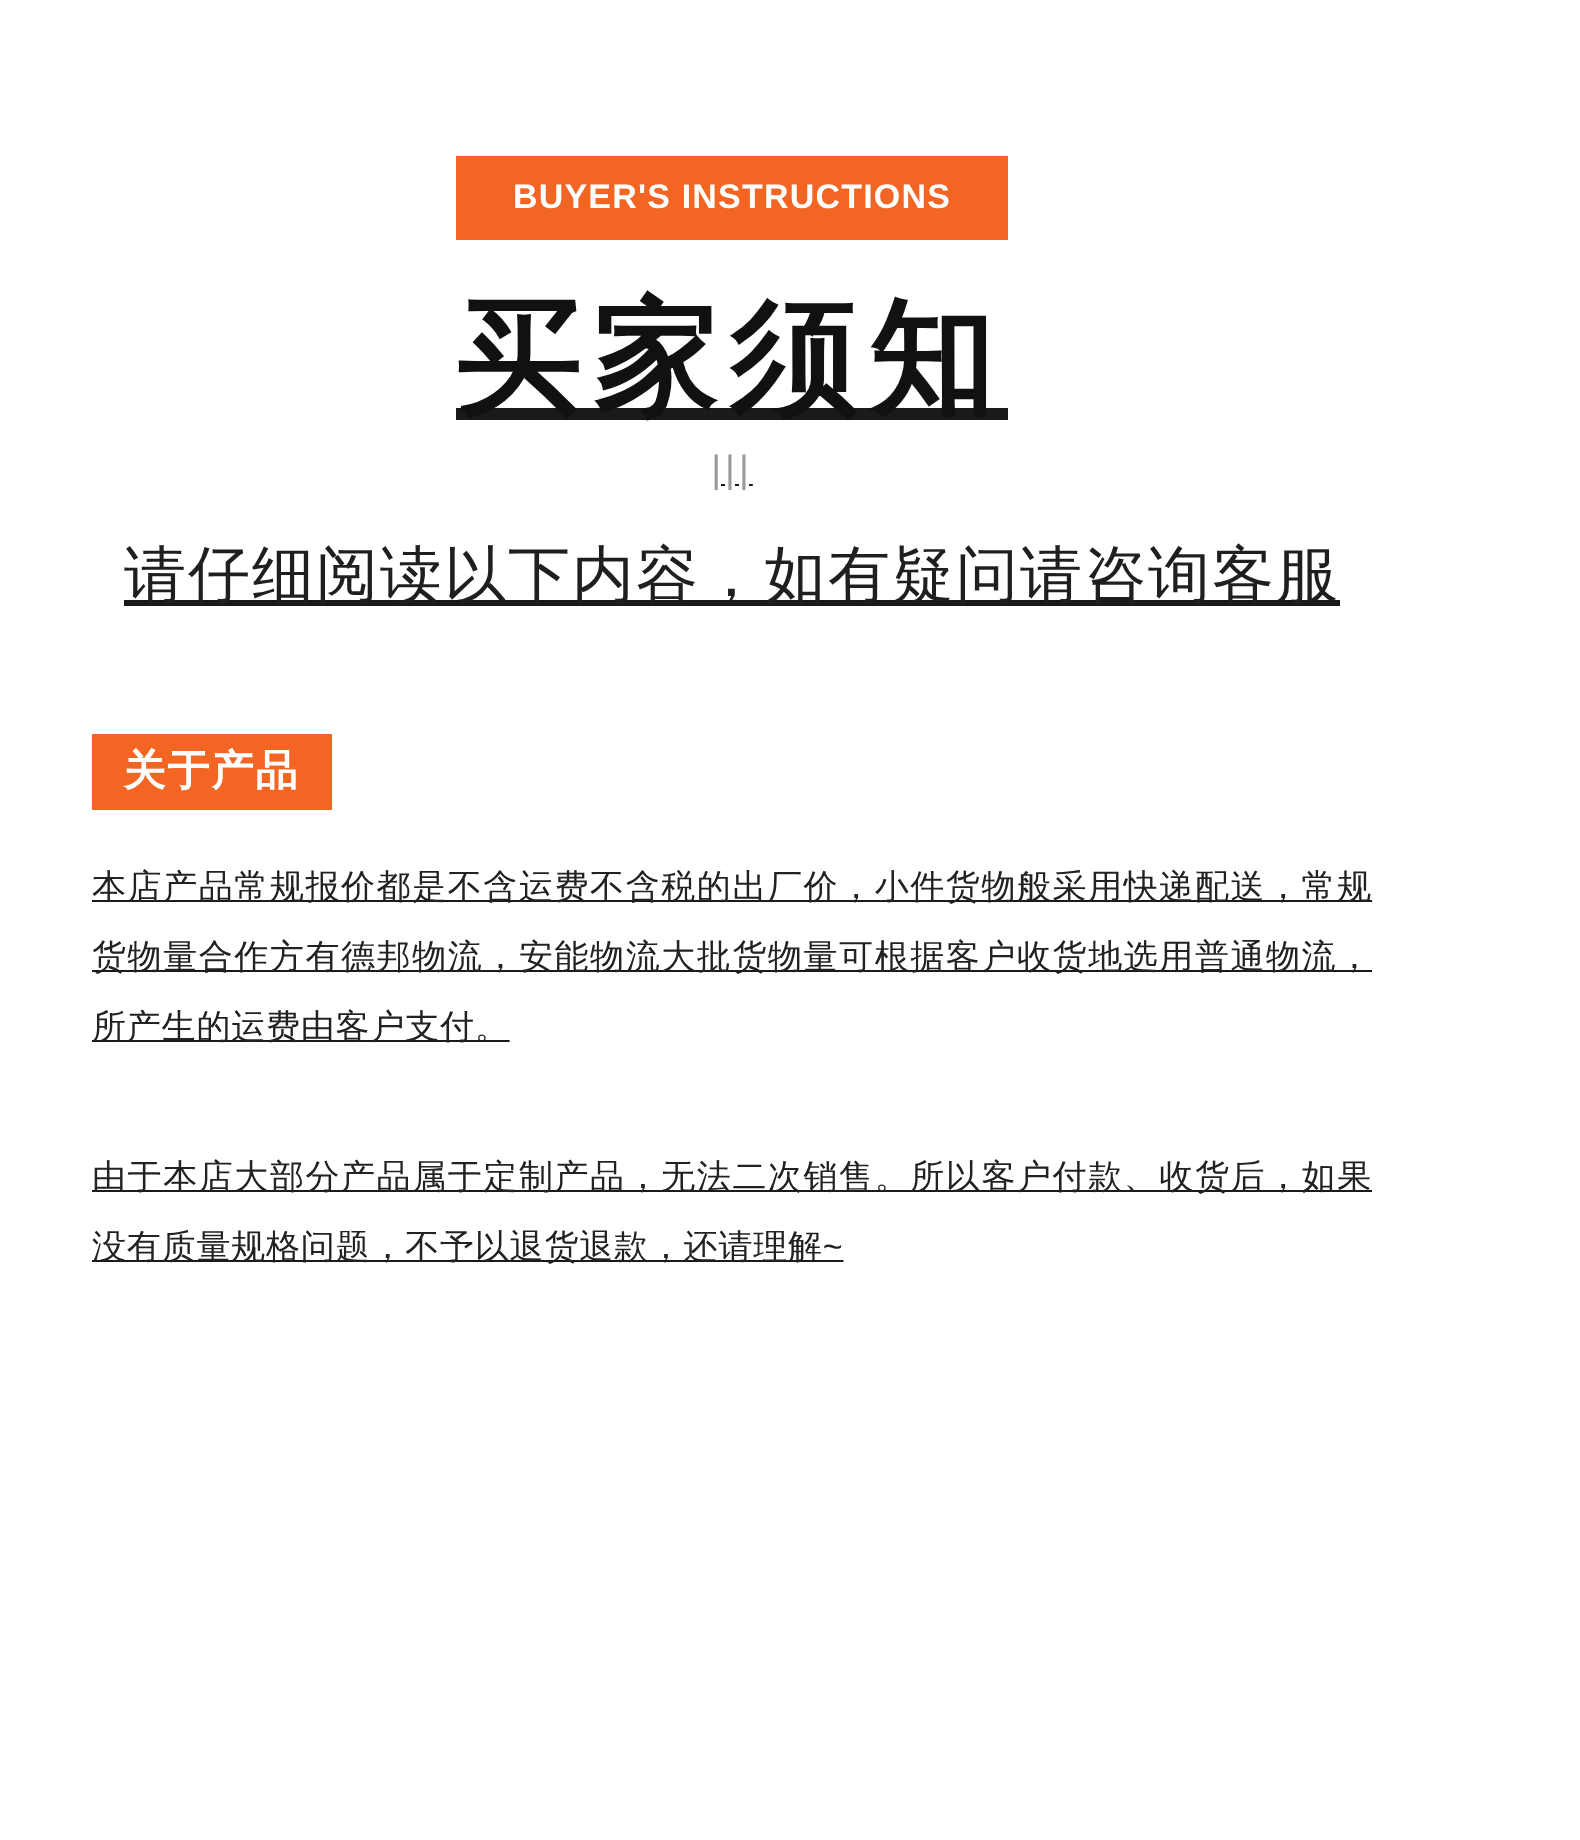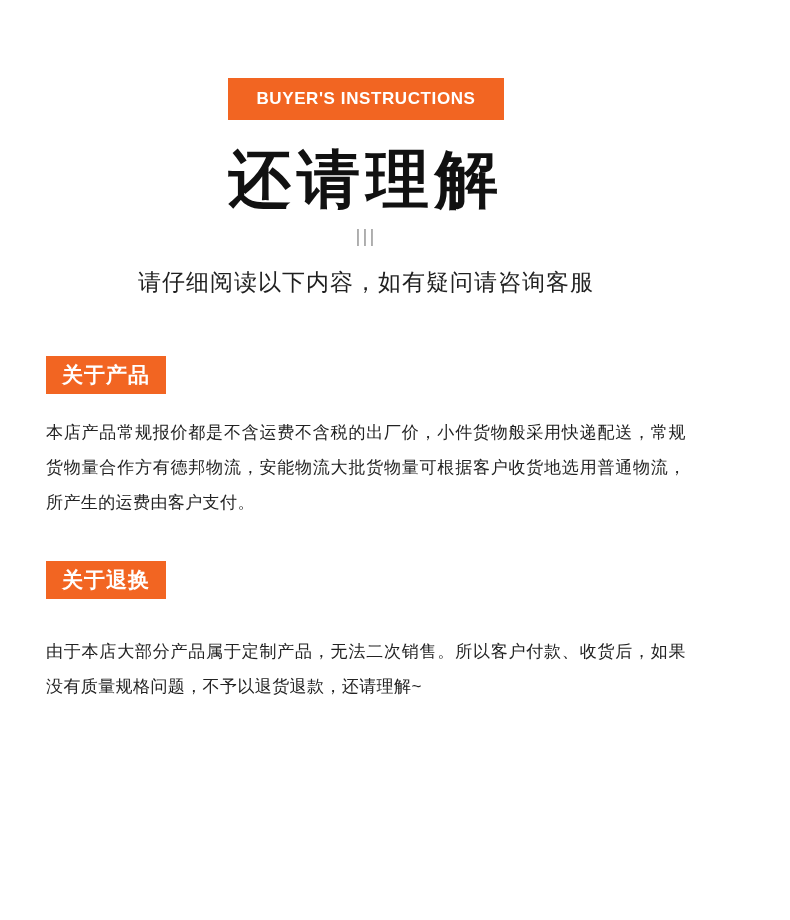--- a/index.html
+++ b/index.html
@@ -12,20 +12,21 @@
     background: #ffffff;
     font-family: "Liberation Sans", sans-serif;
     color: #1a1a1a;
     overflow: hidden;
   }
   .page {
     position: relative;
     width: 732px;
     height: 920px;
     box-sizing: border-box;
+    text-decoration: underline;
   }
 
   
   .header {
     text-align: center;
     padding-top: 78px;
   }
   .badge {
     display: inline-block;
     background: #F26522;
@@ -47,21 +48,21 @@
   }
   .divider {
     margin-top: 14px;
     color: #9a9a9a;
     font-size: 19px;
     letter-spacing: 2px;
     line-height: 1;
   }
   .subtitle {
     margin-top: 22px;
-    font-size: 23px;
+    font-size: 31px;
     color: #1f1f1f;
     letter-spacing: 1px;
   }
 
   
   .sections {
     margin-top: 58px;
     padding: 0 46px 0 46px;
   }
   .section {
@@ -89,33 +90,32 @@
   .section:nth-child(2) { margin-top: 40px; }
   .section:nth-child(3) { margin-top: 40px; }
 </style>
 </head>
 <body>
 
 <div class="page">
 
   <div class="header">
     <div class="badge">BUYER'S INSTRUCTIONS</div>
-    <div class="main-title">还请理解</div>
+    <div class="main-title">买家须知</div>
     <div class="divider">|||</div>
     <div class="subtitle">请仔细阅读以下内容，如有疑问请咨询客服</div>
   </div>
 
   <div class="sections">
 
 
     <div class="section">
       <div class="section-tag">关于产品</div>
       <div class="section-body">本店产品常规报价都是不含运费不含税的出厂价，小件货物般采用快递配送，常规货物量合作方有德邦物流，安能物流大批货物量可根据客户收货地选用普通物流，所产生的运费由客户支付。</div>
     </div>
 
     <div class="section">
-      <div class="section-tag">关于退换</div>
       <div class="section-body">由于本店大部分产品属于定制产品，无法二次销售。所以客户付款、收货后，如果没有质量规格问题，不予以退货退款，还请理解~</div>
     </div>
 
   </div>
 
 </div>
 
 </body></html>

